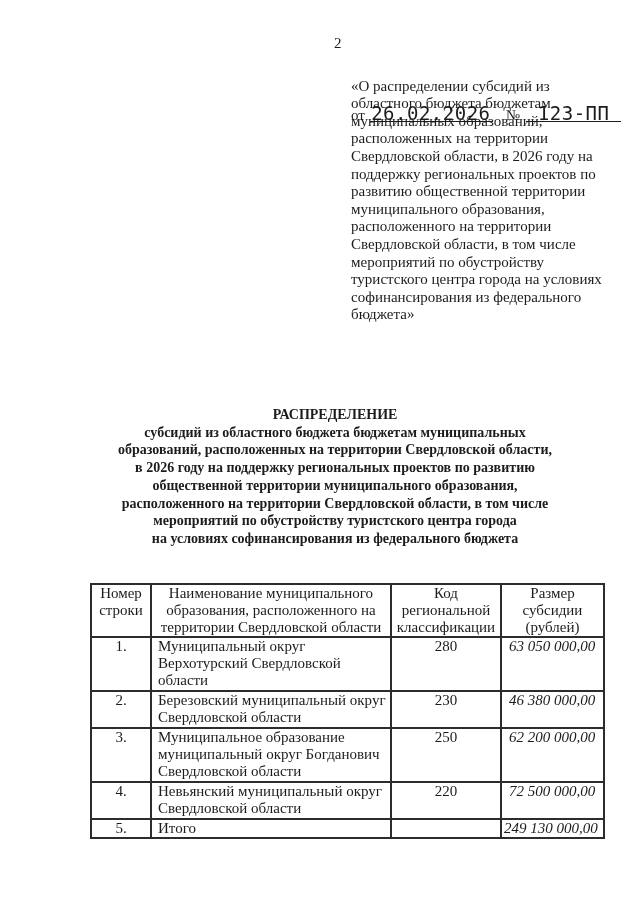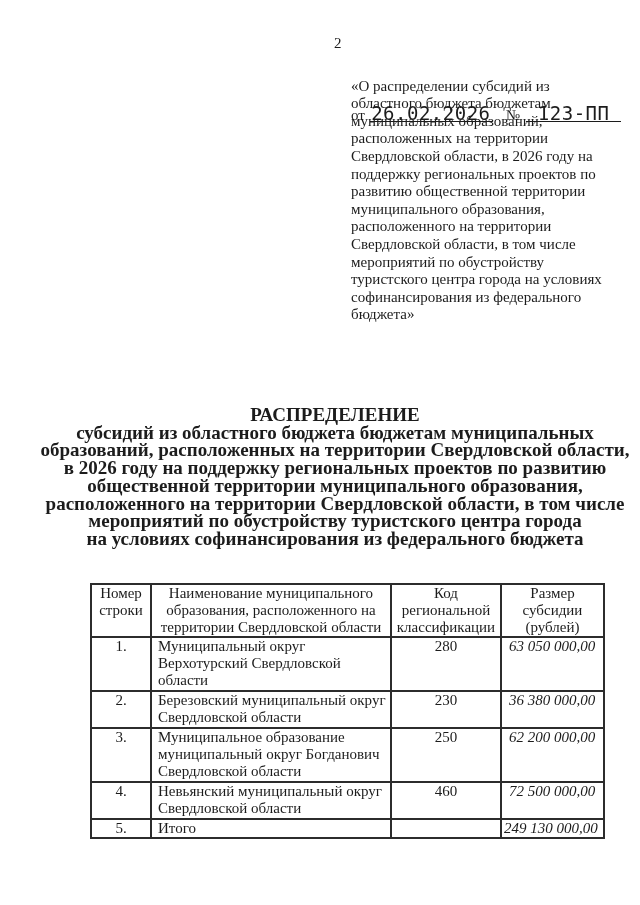--- a/index.html
+++ b/index.html
@@ -47,21 +47,21 @@
   .fill-date { width: 122px; margin-left: 5px; }
   .num-prefix { margin-left: 14px; }
   .fill-num { width: 95px; margin-left: 6px; margin-top: 45px; }
   .title-block {
     position: absolute;
     top: 406px;
     left: 40px;
     width: 590px;
     text-align: center;
     font-weight: bold;
-    font-size: 19px;
+    font-size: 14px;
     line-height: 17.7px;
   }
   .title-subtitle { white-space: pre-line; }
   .distribution-table {
     position: absolute;
     top: 583px;
     left: 90px;
     width: 513px;
     border-collapse: collapse;
     table-layout: fixed;
@@ -156,35 +156,35 @@
 Верхотурский Свердловской
 области</td>
           <td class="col-code">280</td>
           <td class="col-amount">63 050 000,00</td>
         </tr>
         <tr>
           <td class="col-num">2.</td>
           <td class="col-name">Березовский муниципальный округ
 Свердловской области</td>
           <td class="col-code">230</td>
-          <td class="col-amount">36 380 000,00</td>
+          <td class="col-amount">46 380 000,00</td>
         </tr>
         <tr class="row-tall">
           <td class="col-num">3.</td>
           <td class="col-name">Муниципальное образование
 муниципальный округ Богданович
 Свердловской области</td>
           <td class="col-code">250</td>
           <td class="col-amount">62 200 000,00</td>
         </tr>
         <tr>
           <td class="col-num">4.</td>
           <td class="col-name">Невьянский муниципальный округ
 Свердловской области</td>
-          <td class="col-code">460</td>
+          <td class="col-code">220</td>
           <td class="col-amount">72 500 000,00</td>
         </tr>
         <tr class="total-row">
           <td class="col-num">5.</td>
           <td class="col-name">Итого</td>
           <td class="col-code"></td>
           <td class="col-amount">249 130 000,00</td>
         </tr>
       </tbody>
   </table>

